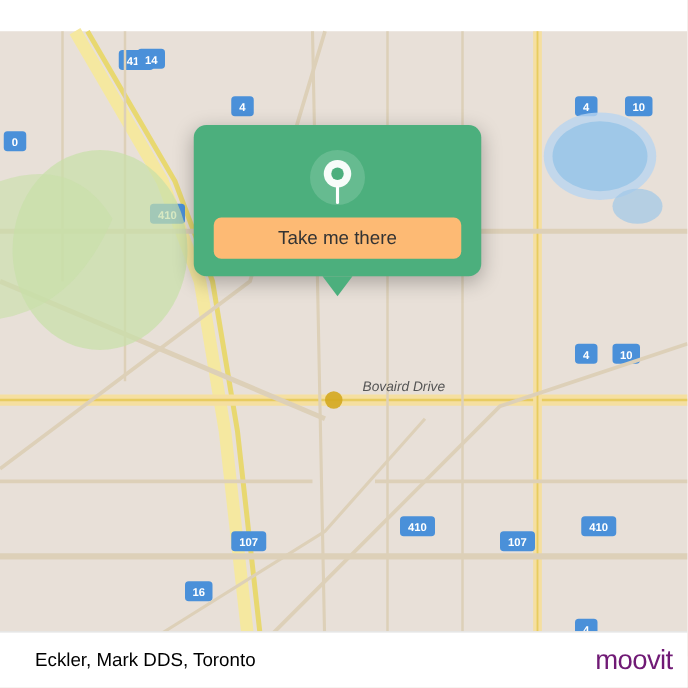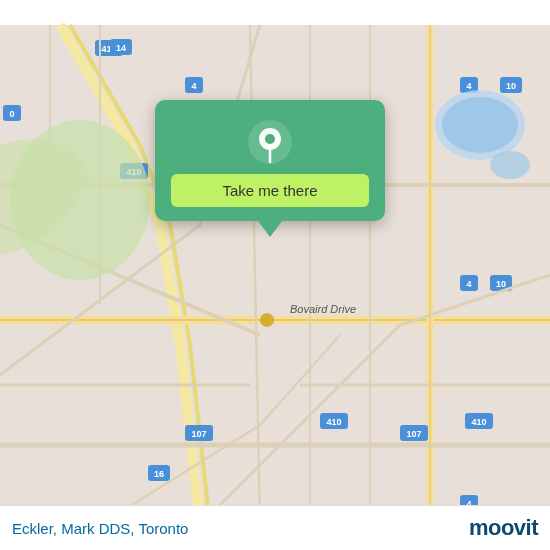--- a/index.html
+++ b/index.html
@@ -42,21 +42,21 @@
       border-color: #4caf7d transparent transparent transparent;
     }
 
     .pin-icon {
       width: 44px;
       height: 44px;
       margin-bottom: 10px;
     }
 
     .take-me-btn {
-      background: #bef264;
+      background: #fdba74;
       color: #333;
       border: none;
       border-radius: 6px;
       padding: 8px 18px;
       font-size: 15px;
       font-weight: 500;
       cursor: pointer;
       width: 100%;
       text-align: center;
     }
@@ -76,21 +76,22 @@
     }
 
     #bottom-bar-left {
       display: flex;
       flex-direction: column;
     }
 
     #location-name {
       font-size: 15px;
       font-weight: 500;
-      color: #0369a1;
+      color: #000000;
+      margin-left: 16px;
     }
 
     #attribution {
       position: absolute;
       bottom: 52px;
       left: 8px;
       font-size: 10px;
       color: #444;
       background: rgba(255,255,255,0.75);
       padding: 2px 5px;
@@ -99,22 +100,22 @@
     }
 
     #moovit-logo {
       display: flex;
       align-items: center;
       gap: 2px;
     }
 
     .moovit-text {
       font-size: 22px;
-      font-weight: bold;
-      color: #0c4a6e;
+      font-weight: normal;
+      color: #701a75;
       letter-spacing: -0.5px;
     }
   </style>
 </head>
 <body>
 
 <div id="map-container">
 
   
   <svg class="map-svg" viewBox="0 0 550 500" xmlns="http://www.w3.org/2000/svg">

